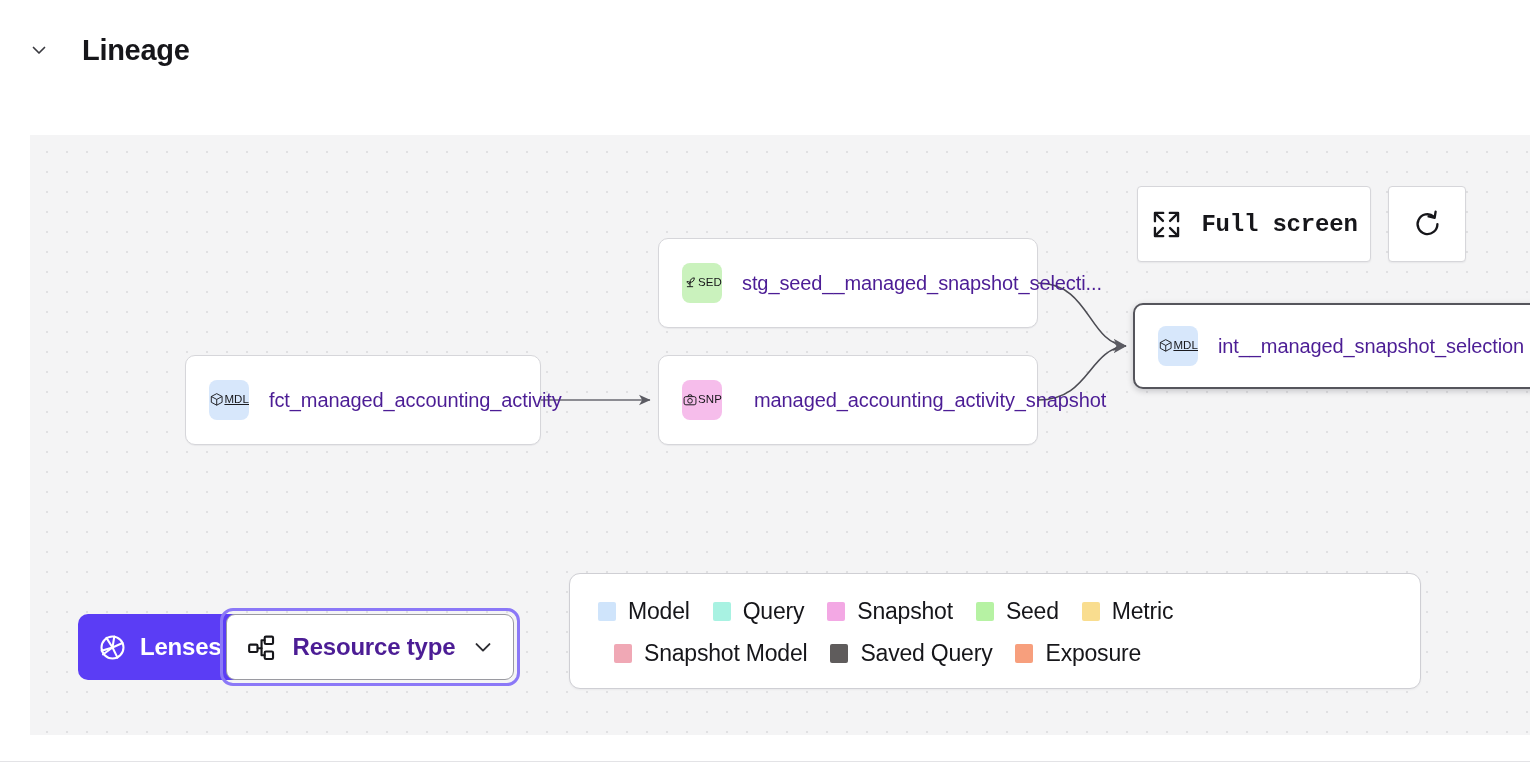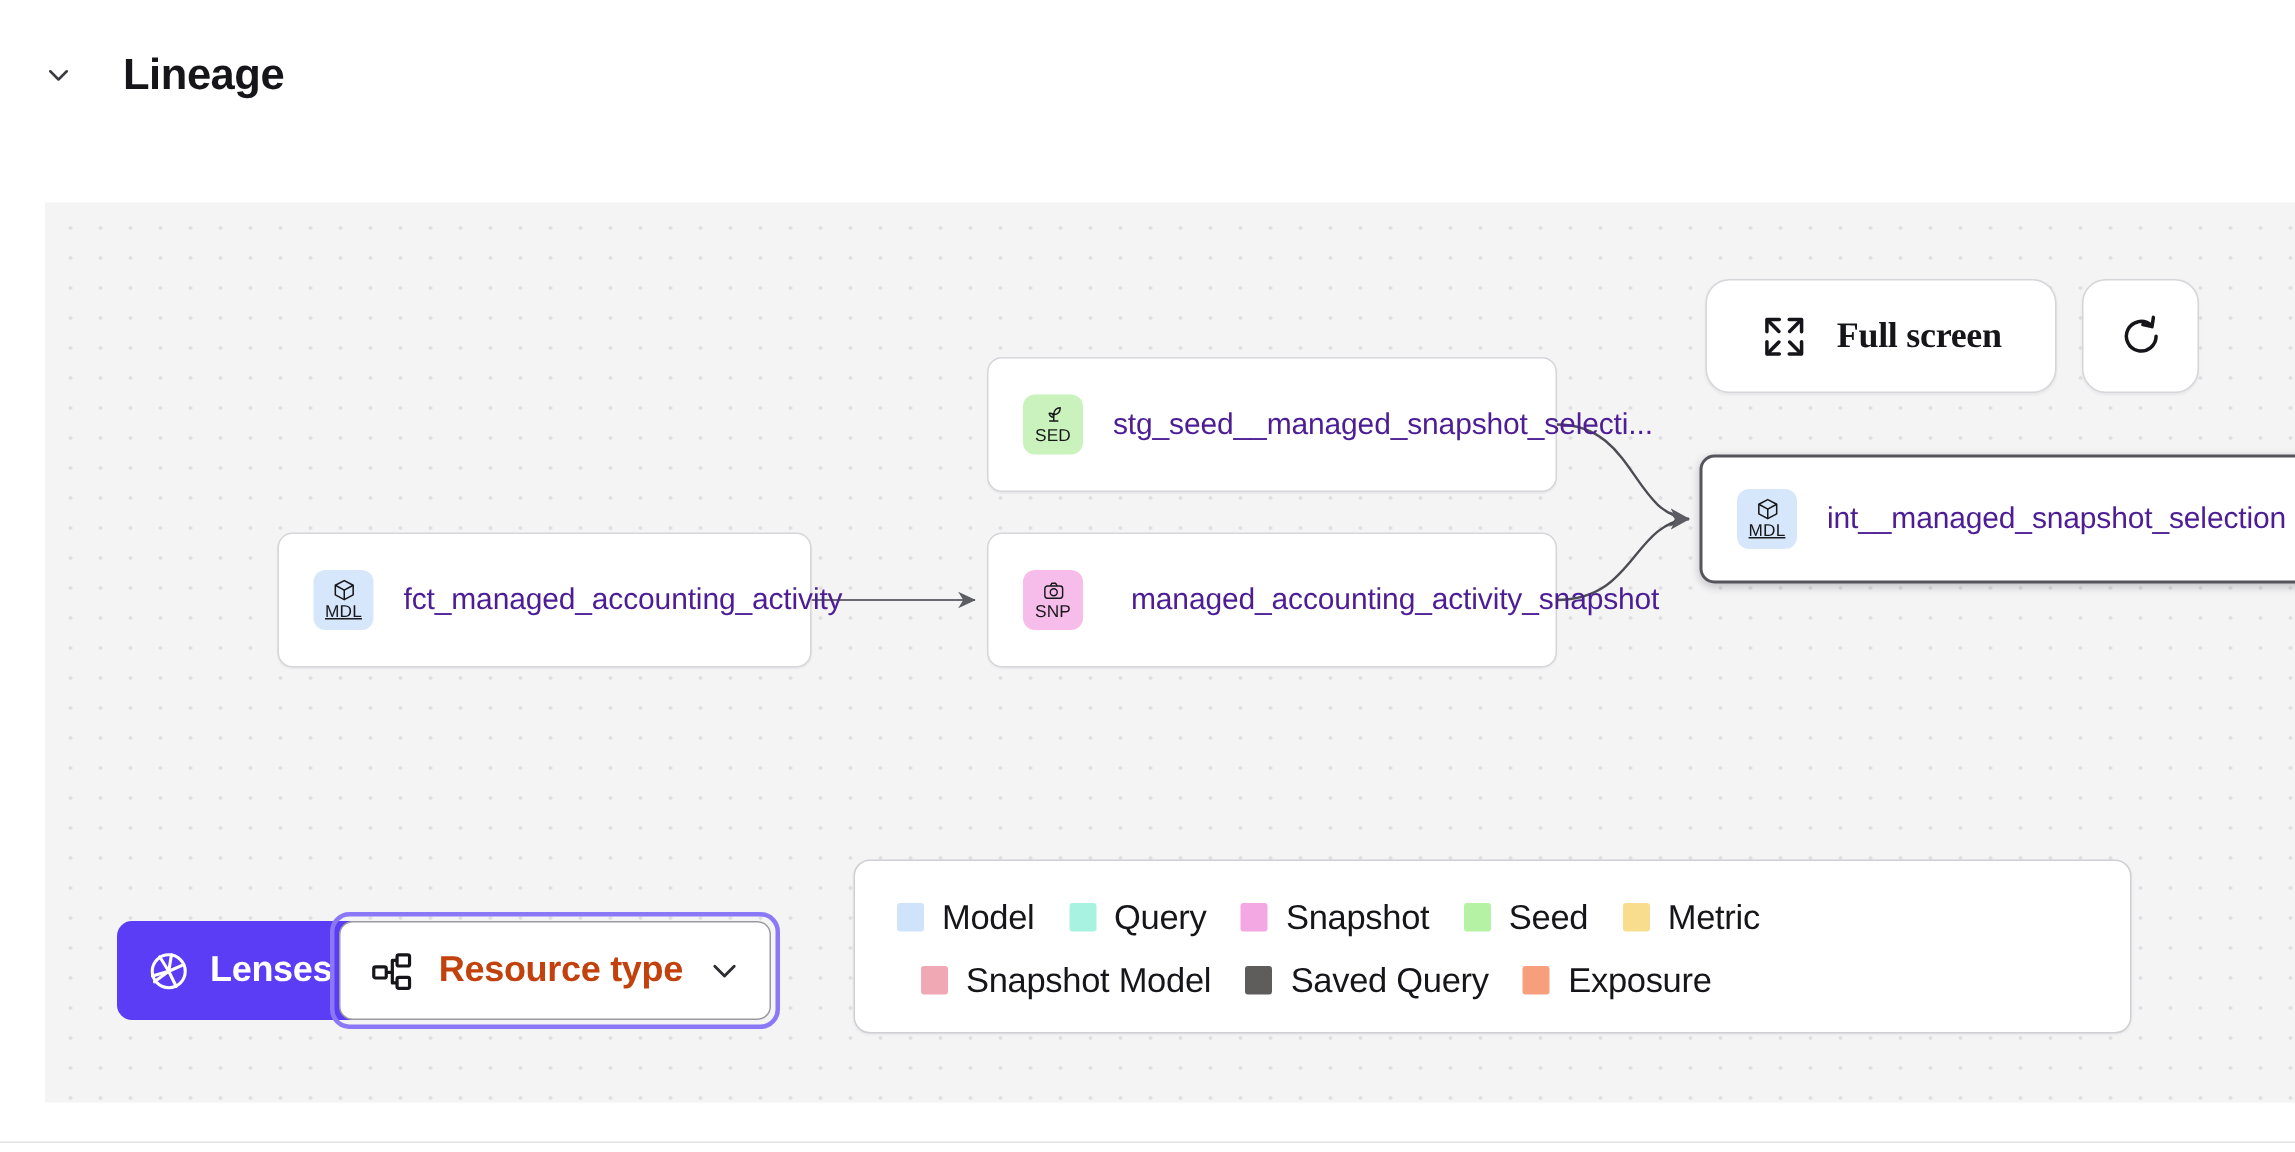--- a/index.html
+++ b/index.html
@@ -85,21 +85,21 @@
   }
   .graph-node.selected {
     border: 2px solid #55555c;
     box-shadow: 0 2px 6px rgba(20,20,30,0.22);
   }
   .node-badge {
     width: 40px;
     height: 40px;
     border-radius: 8px;
     display: flex;
-    flex-direction: column;
+    flex-direction: row;
     align-items: center;
     justify-content: center;
     flex: 0 0 auto;
     line-height: 1;
   }
   .node-badge svg { display: block; margin-bottom: 1px; }
   .node-badge-text {
     font-size: 11.5px;
     font-weight: 400;
     color: #17171a;
@@ -128,28 +128,28 @@
     position: absolute;
     right: 64px;
     top: 51px;
     display: flex;
     gap: 17px;
     align-items: flex-start;
   }
   .toolbar-btn {
     background: #ffffff;
     border: 1px solid #d6d6da;
-    border-radius: 16px;
+    border-radius: 4px;
     box-sizing: border-box;
     display: flex;
     align-items: center;
     justify-content: center;
     cursor: pointer;
     box-shadow: 0 1px 2px rgba(20,20,30,0.06);
-    font-family: Liberation Serif, serif;
+    font-family: Liberation Mono, monospace;
   }
   #btn-fullscreen {
     width: 234px;
     height: 76px;
     gap: 18px;
     padding: 0 6px;
   }
   #btn-fullscreen .toolbar-label {
     font-size: 24px;
     font-weight: 700;
@@ -206,21 +206,21 @@
     display: flex;
     align-items: center;
     gap: 16px;
     cursor: pointer;
     font-family: inherit;
     box-sizing: border-box;
   }
   .resource-label {
     font-size: 24px;
     font-weight: 700;
-    color: #c2410c;
+    color: #4c1d95;
     letter-spacing: -0.2px;
   }
 
   
   .legend-panel {
     position: absolute;
     left: 539px;
     top: 438px;
     width: 852px;
     height: 116px;

